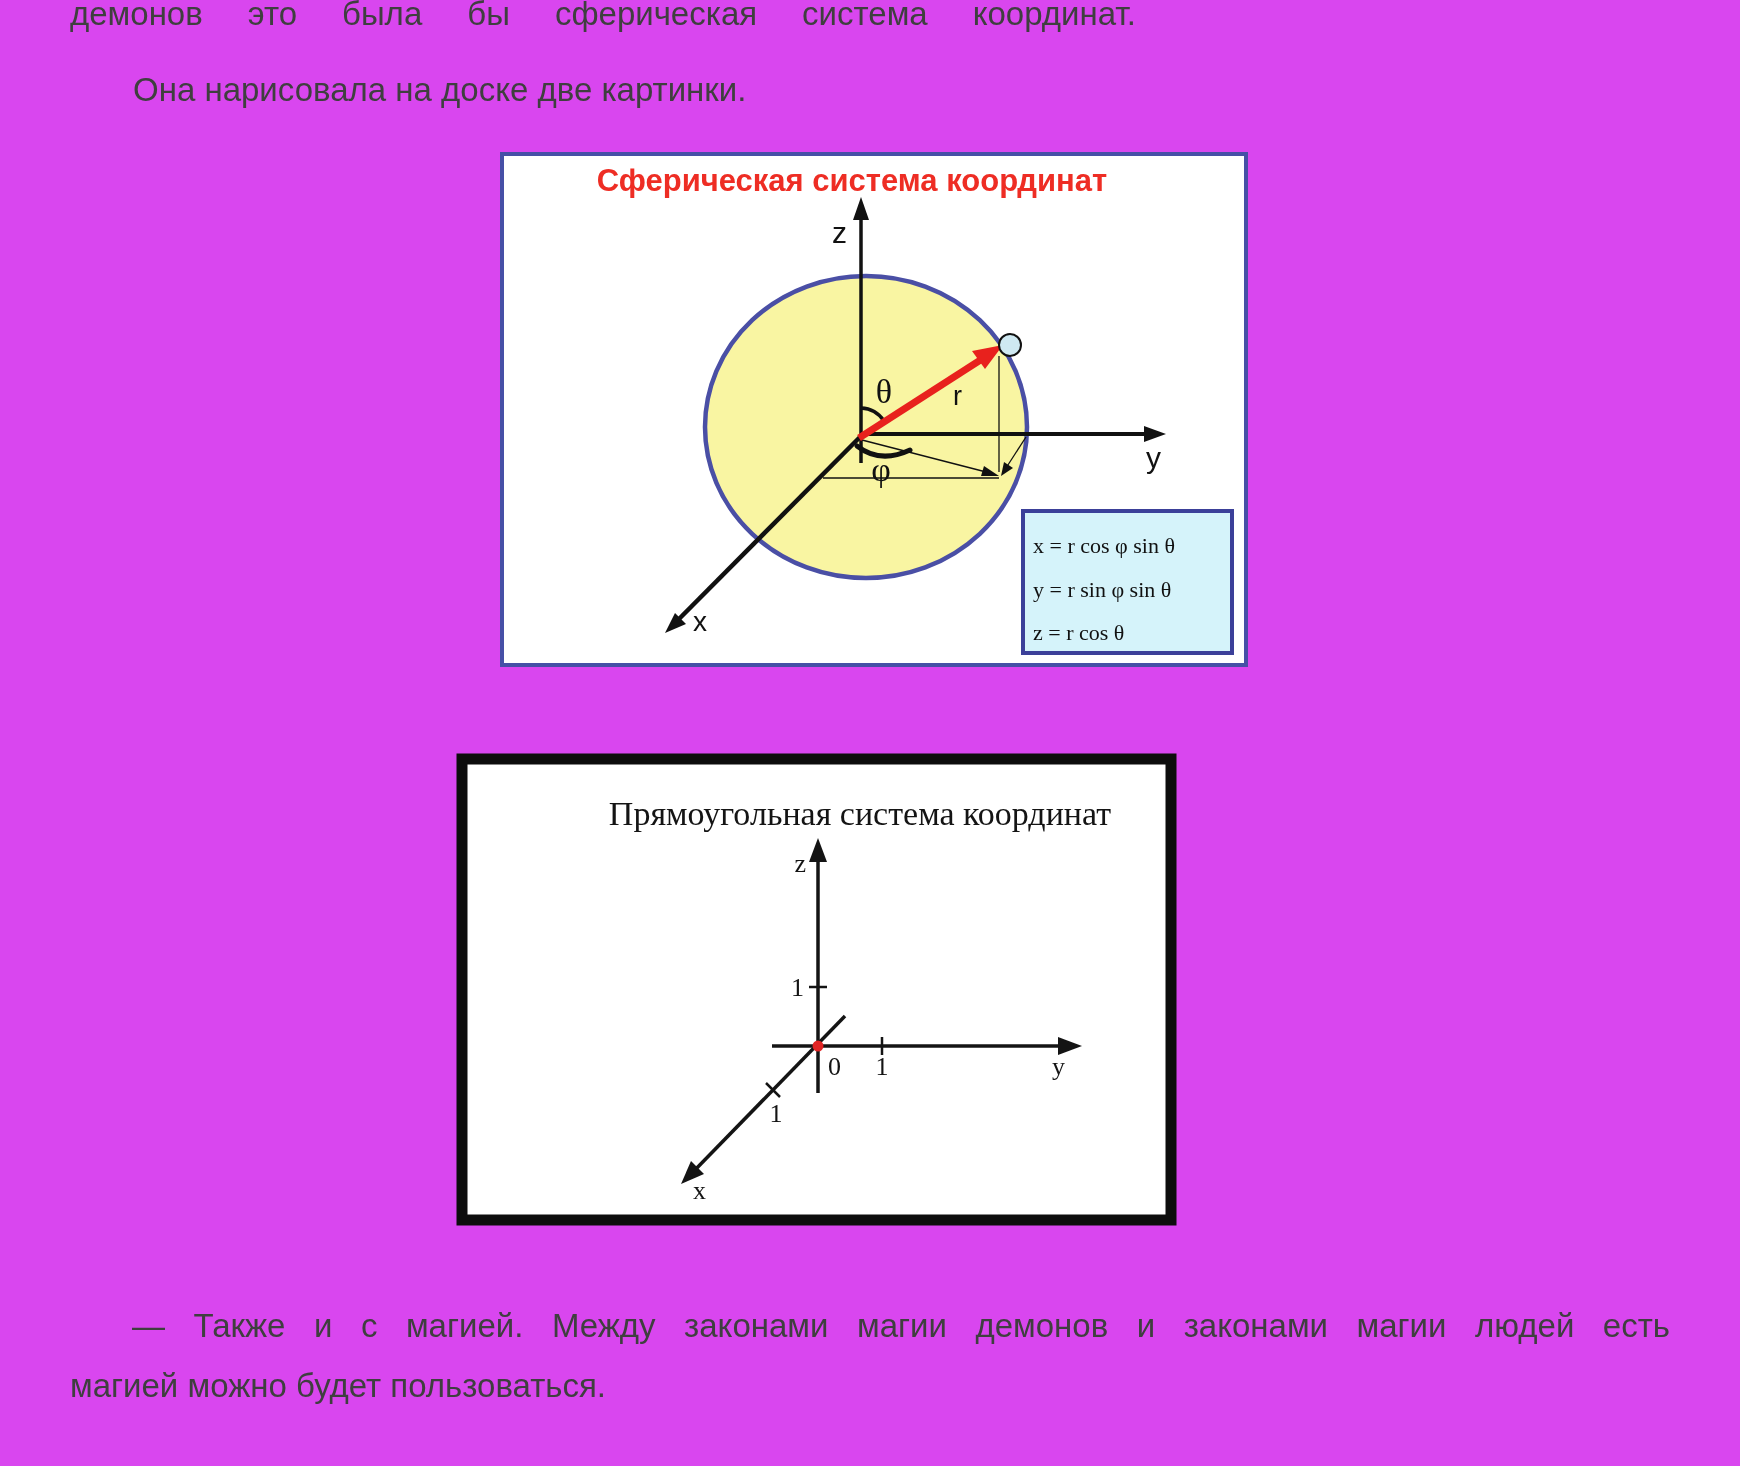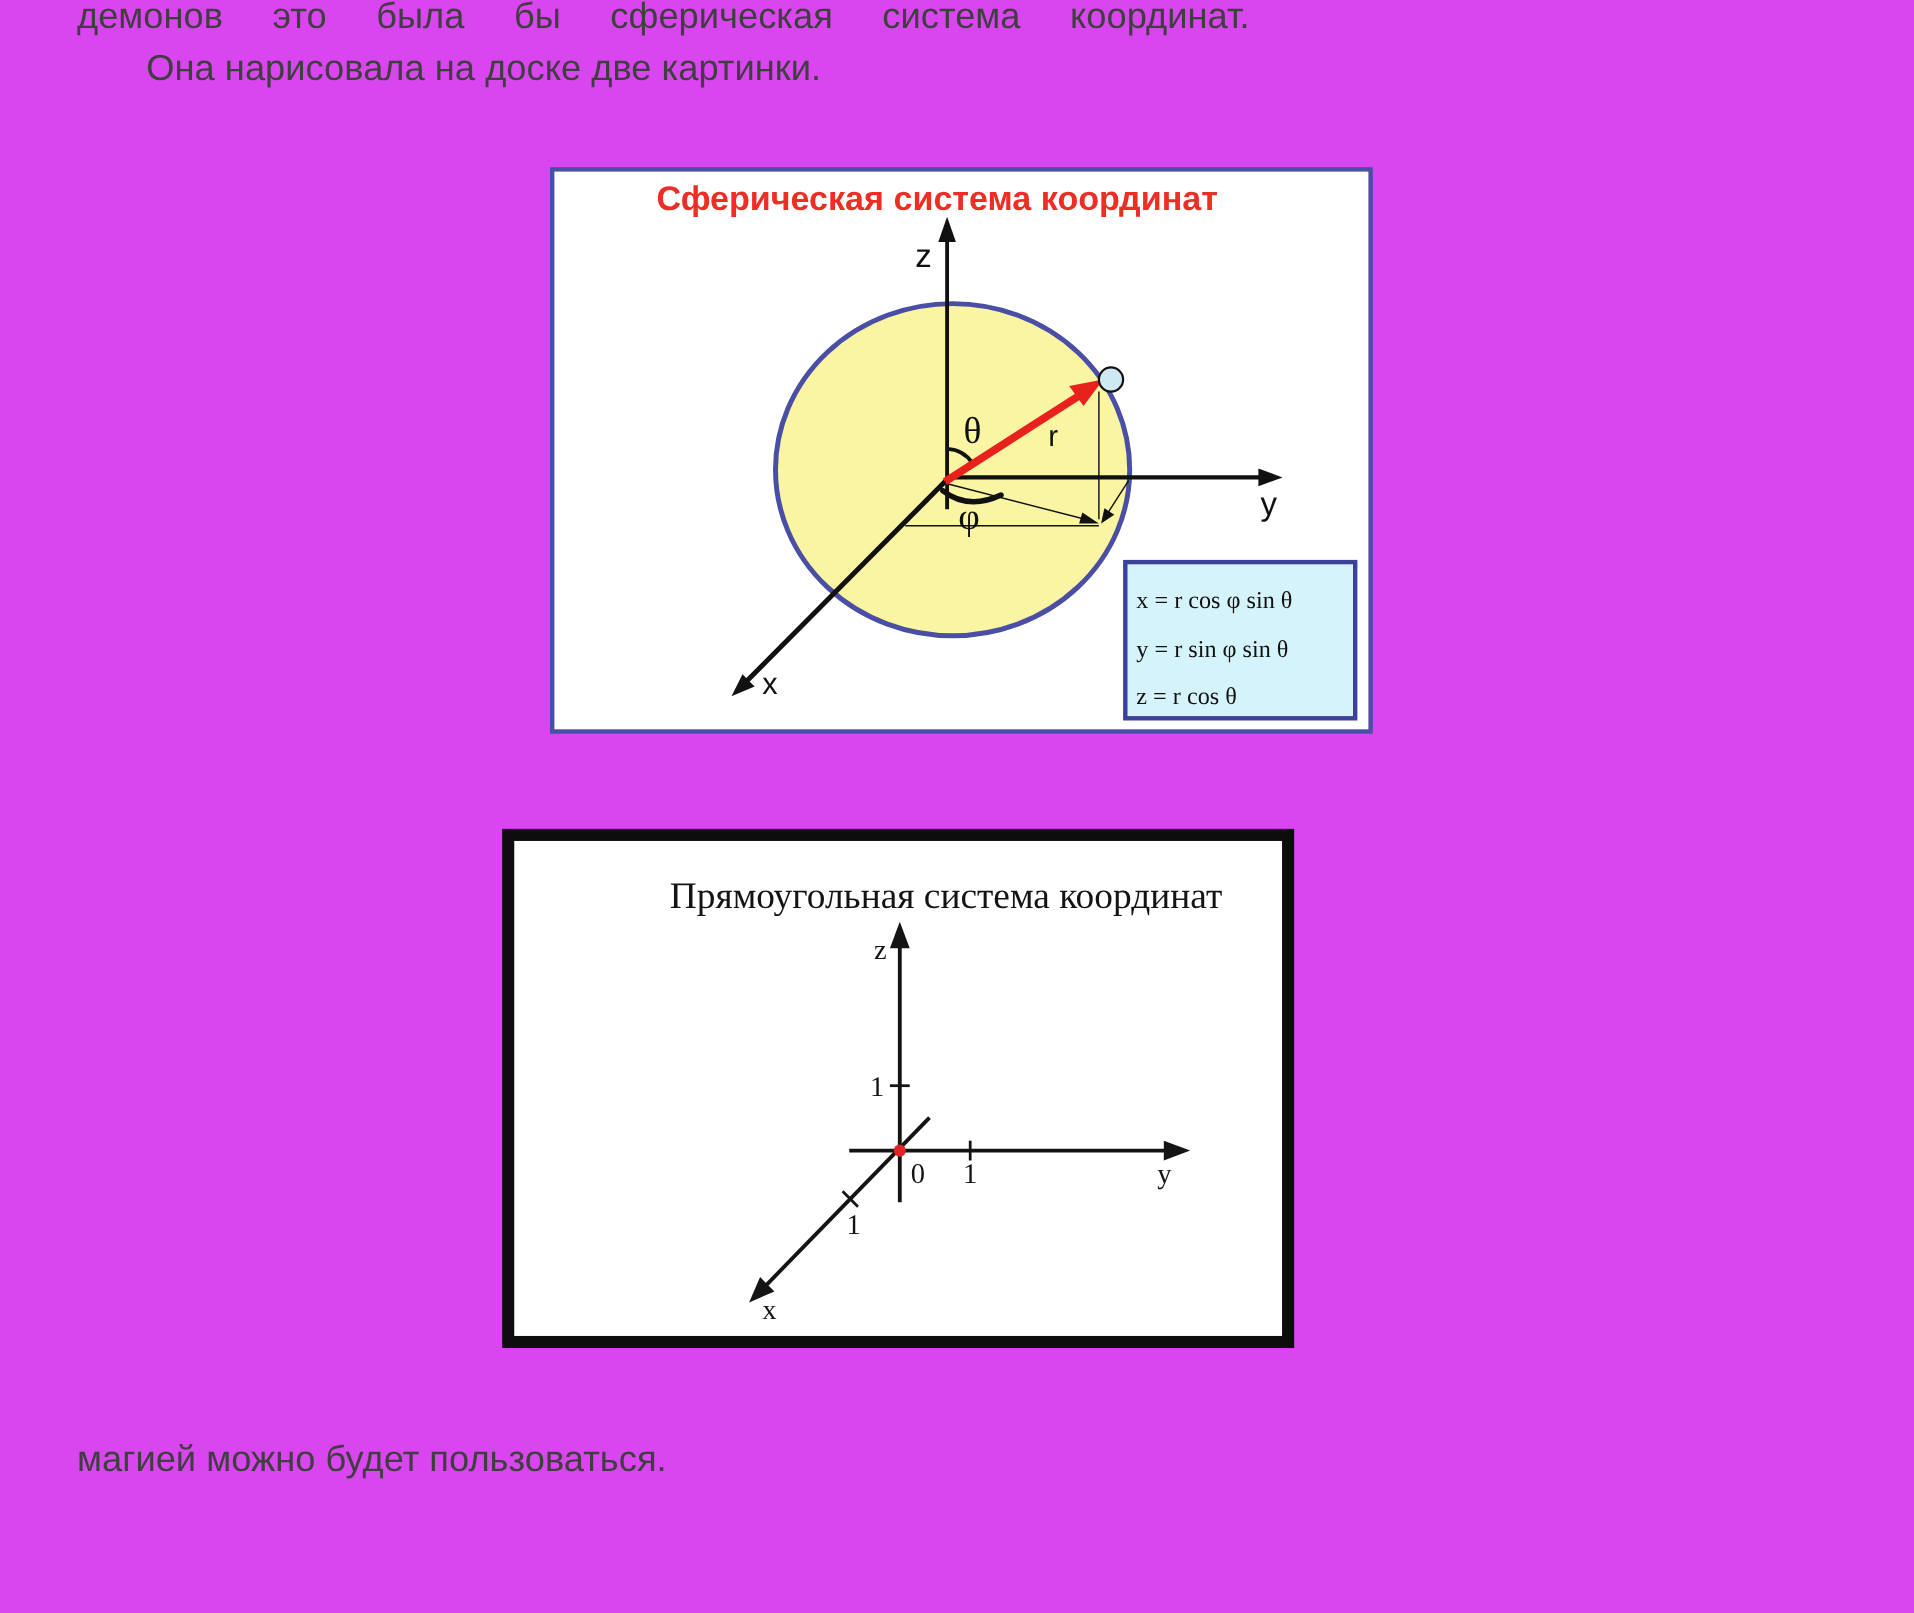--- a/index.html
+++ b/index.html
@@ -15,21 +15,21 @@
   svg text{user-select:none;}
   .sans-lbl{font-family:"Liberation Sans",sans-serif;}
   .serif-lbl{font-family:"Liberation Serif","DejaVu Serif",serif;}
 </style>
 </head>
 <body>
 
 <div class="page">
 
   <div class="body-line justify-full" style="left:70px;top:-16px;width:1066px;">демонов это была бы сферическая система координат.</div>
-  <div class="body-line" style="left:133px;top:32px;width:1400px;">Она нарисовала на доске две картинки.</div>
+  <div class="body-line" style="left:133px;top:60px;width:1400px;">Она нарисовала на доске две картинки.</div>
 
   <svg class="fig" style="left:498px;top:150px;" width="754" height="520" viewBox="498 150 754 520">
 
     <rect x="502" y="154" width="744" height="511" fill="#ffffff" stroke="#4650a6" stroke-width="4"></rect>
 
     <text x="852" y="191" text-anchor="middle" class="sans-lbl" font-size="31" font-weight="bold" fill="#ee2d24">Сферическая система координат</text>
 
     <ellipse cx="866" cy="427" rx="161" ry="151" fill="#f9f5a2" stroke="#4a4fa5" stroke-width="4.5"></ellipse>
 
     <line x1="861" y1="463" x2="861" y2="206" stroke="#111111" stroke-width="3.5"></line>
@@ -91,16 +91,17 @@
     <polygon points="681,1184 704,1174 691,1161" fill="#141414"></polygon>
     <text x="693" y="1199" class="serif-lbl" font-size="26" fill="#141414">x</text>
     <line x1="766" y1="1083" x2="780" y2="1097" stroke="#141414" stroke-width="2.5"></line>
     <text x="776" y="1122" text-anchor="middle" class="serif-lbl" font-size="26" fill="#141414">1</text>
 
     <text x="828" y="1075" class="serif-lbl" font-size="26" fill="#141414">0</text>
     <circle cx="818" cy="1046" r="5.5" fill="#e02424"></circle>
   </svg>
 
   <div class="bottom-para">
+    <div class="l1">— Также и с магией. Между законами магии демонов и законами магии людей есть</div>
     <div class="l3">магией можно будет пользоваться.</div>
   </div>
 
 </div>
 
 </body></html>

